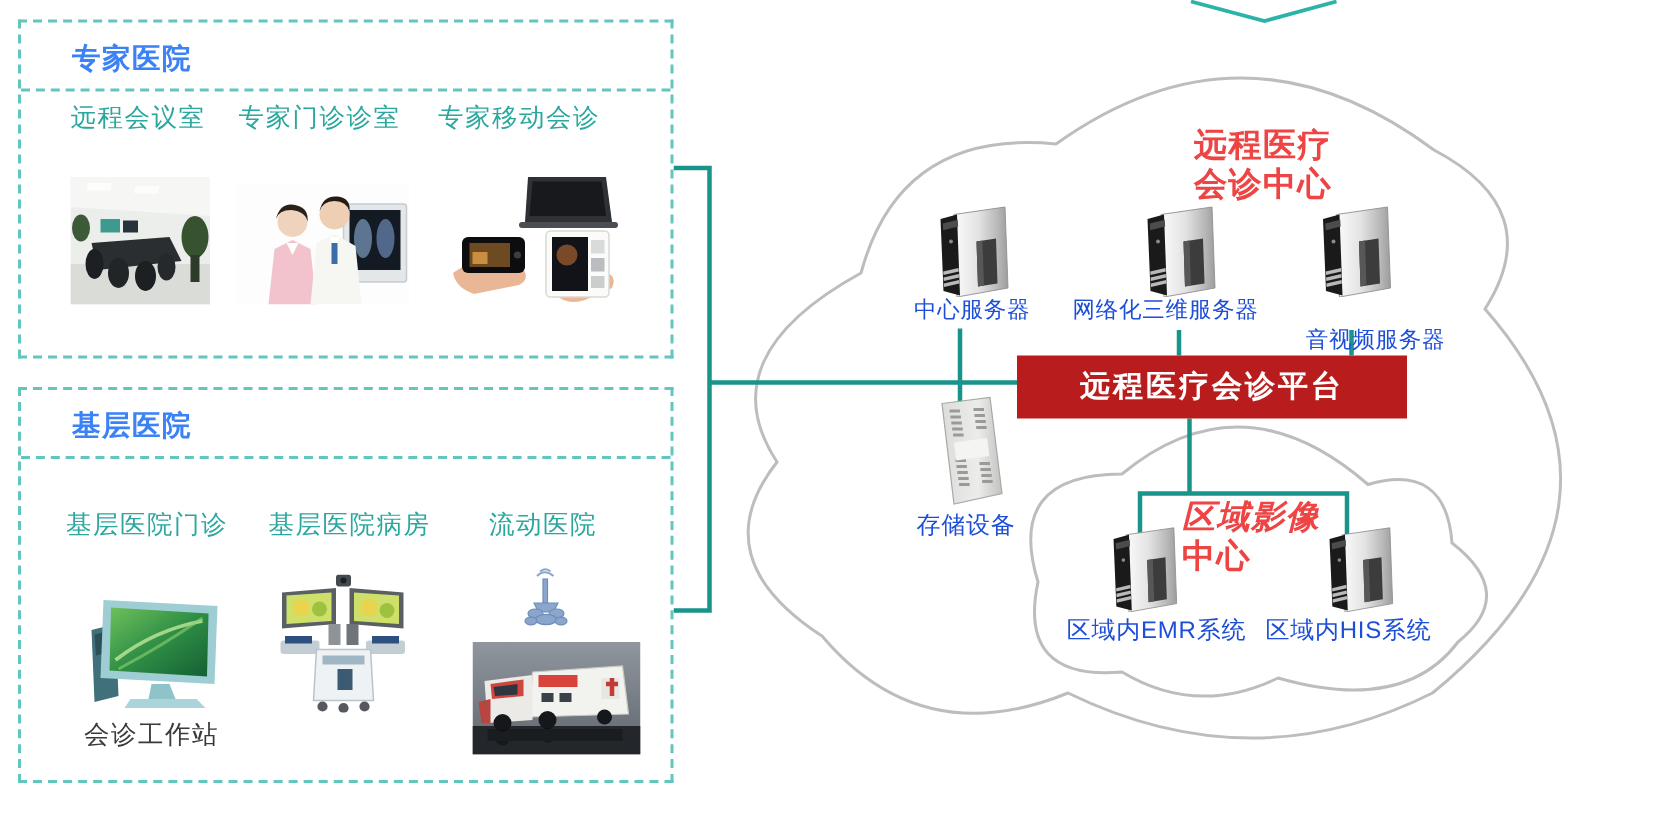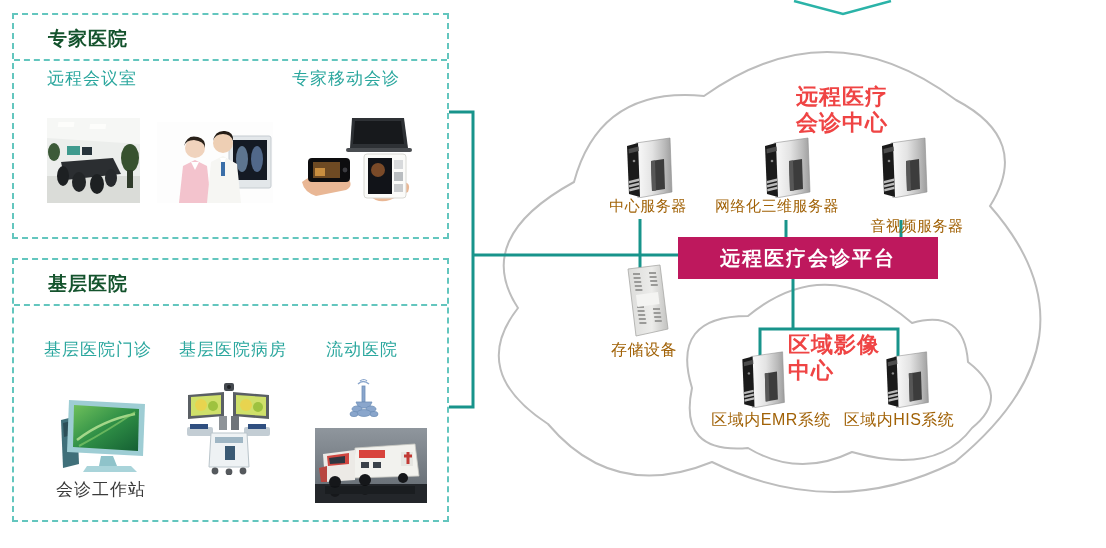--- a/index.html
+++ b/index.html
@@ -4,29 +4,29 @@
 <style>
   html,body{margin:0;padding:0;background:#fff;}
   .stage{position:relative;width:1106px;height:548px;background:#fff;overflow:hidden;
          font-family:"Liberation Sans","DejaVu Sans",sans-serif;}
   .abs{position:absolute;}
   svg{display:block;}
   .layer{position:absolute;left:0;top:0;}
   
   .dash-box{position:absolute;border:2px dashed #63c6be;box-sizing:border-box;background:#fff;}
   .box-title-row{position:absolute;left:0;top:0;right:0;height:44px;border-bottom:2px dashed #63c6be;}
-  .box-title{position:absolute;left:34px;top:11px;font-size:19px;font-weight:bold;color:#14532d;letter-spacing:1px;}
+  .box-title{position:absolute;left:34px;top:11px;font-size:19px;font-weight:bold;color:#3b82f6;letter-spacing:1px;}
   .item-label{position:absolute;transform:translateX(-50%);white-space:nowrap;
               font-size:17px;font-weight:500;color:#2ba79e;letter-spacing:1px;}
   .item-caption{position:absolute;transform:translateX(-50%);white-space:nowrap;
                 font-size:17px;font-weight:500;color:#3a3a3a;letter-spacing:1px;}
   .srv-label{position:absolute;transform:translateX(-50%);white-space:nowrap;
-             font-size:15px;font-weight:500;color:#a16207;letter-spacing:.5px;}
+             font-size:15px;font-weight:500;color:#1d4ed8;letter-spacing:.5px;}
   .cloud-title{position:absolute;font-size:22px;font-weight:bold;color:#ef4444;letter-spacing:1px;line-height:26px;white-space:nowrap;}
-  .banner{position:absolute;left:678px;top:237px;width:260px;height:42px;background:#be185d;
+  .banner{position:absolute;left:678px;top:237px;width:260px;height:42px;background:#b91c1c;
           color:#fff;font-size:20px;font-weight:bold;text-align:center;line-height:42px;letter-spacing:2px;}
   .photo{position:absolute;}
 </style>
 </head>
 <body>
 
 <div class="stage">
 
   <svg width="0" height="0" style="position:absolute" aria-hidden="true">
     <defs>
@@ -113,20 +113,21 @@
       <path d="M760,357 V329 H898 V357"></path>
     </g>
   </svg>
 
   <section class="dash-box" style="left:12px;top:13px;width:437px;height:226px;">
     <div class="box-title-row">
       <span class="box-title">专家医院</span>
     </div>
   </section>
   <span class="item-label" style="left:92px;top:67px;">远程会议室</span>
+  <span class="item-label" style="left:213px;top:67px;">专家门诊诊室</span>
   <span class="item-label" style="left:346px;top:67px;">专家移动会诊</span>
 
   <svg class="photo" style="left:47px;top:118px;" width="93" height="85">
     <rect width="93" height="85" fill="#eceeec"></rect>
     <polygon points="0,0 93,0 93,26 0,20" fill="#f6f7f5"></polygon>
     <rect x="12" y="4" width="16" height="5" fill="#fdfdfb" transform="skewX(-8)"></rect>
     <rect x="44" y="6" width="16" height="5" fill="#fdfdfb" transform="skewX(-8)"></rect>
     <rect x="0" y="58" width="93" height="27" fill="#dadcd8"></rect>
     <rect x="20" y="28" width="13" height="9" fill="#3f9a8e"></rect>
     <rect x="35" y="29" width="10" height="8" fill="#27333b"></rect>
@@ -285,21 +286,21 @@
   <span class="srv-label" style="left:777px;top:197px;">网络化三维服务器</span>
   <span class="srv-label" style="left:917px;top:197px;margin-top:20px;">音视频服务器</span>
 
   <div class="banner">远程医疗会诊平台</div>
 
   <svg class="abs" style="left:616px;top:264px;" width="56" height="74">
       <use href="#sym-storage"></use>
     </svg>
   <span class="srv-label" style="left:644px;top:340px;font-size:16px;">存储设备</span>
 
-  <span class="cloud-title" style="left:788px;top:332px;">区域影像</span>
+  <span class="cloud-title" style="left:788px;top:332px;font-style:italic;">区域影像</span>
   <span class="cloud-title" style="left:788px;top:358px;">中心</span>
 
   <svg class="abs" style="left:736px;top:350px;" width="52" height="58">
       <use href="#sym-tower"></use>
     </svg>
   <svg class="abs" style="left:880px;top:350px;" width="52" height="58">
       <use href="#sym-tower"></use>
     </svg>
 
   <span class="srv-label" style="left:771px;top:410px;font-size:16px;">区域内EMR系统</span>

